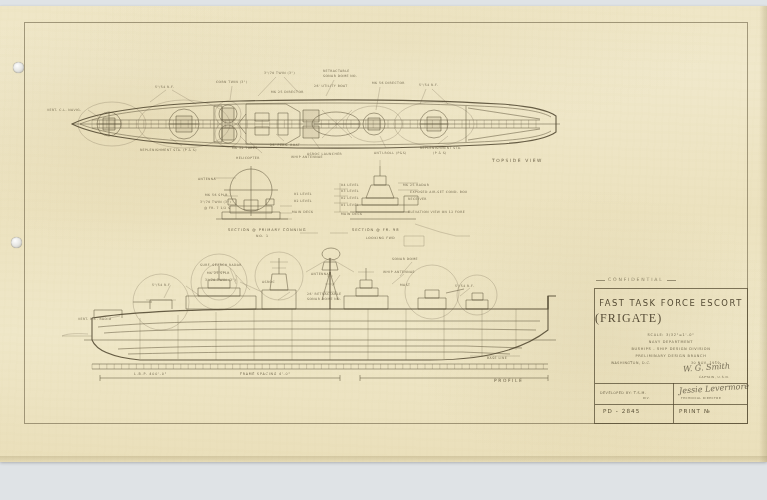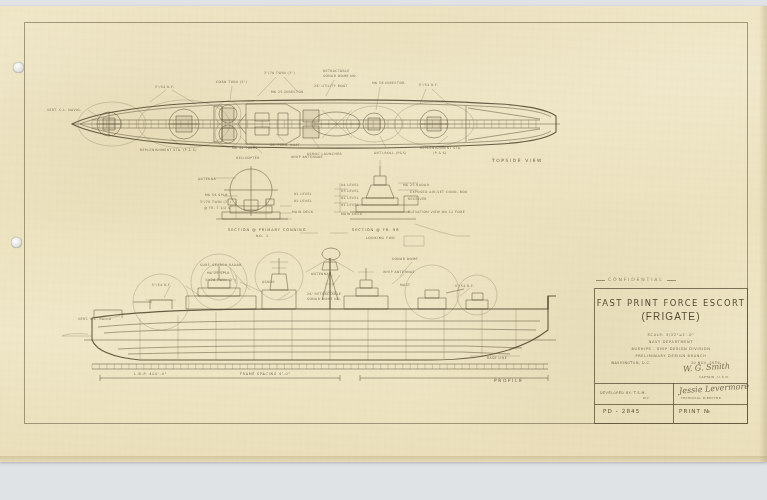--- a/index.html
+++ b/index.html
@@ -58,22 +58,22 @@
   #titleblock{position:absolute;left:594px;top:288px;width:152px;height:134px;
     border:1px solid rgba(80,70,46,.72);}
   #tb-main{position:absolute;left:0;top:0;right:0;height:94px;border-bottom:1px solid rgba(80,70,46,.72);}
   #tb-r2{position:absolute;left:0;top:94px;right:0;height:21px;border-bottom:1px solid rgba(80,70,46,.72);}
   #tb-r3{position:absolute;left:0;top:115px;right:0;bottom:0;}
   .tb-split{position:absolute;top:0;bottom:0;width:1px;background:rgba(80,70,46,.72);left:78px;}
 
   #tb-title{position:absolute;left:0;right:0;top:9px;text-align:center;
     font-family:"DejaVu Sans",sans-serif;font-size:8.4px;letter-spacing:1.5px;
     color:rgba(66,56,36,.90);}
-  #tb-sub{position:absolute;left:0;right:0;top:22px;text-align:center;
-    font-family:Liberation Sans, sans-serif;font-size:10px;letter-spacing:1.1px;
+  #tb-sub{position:absolute;left:0;right:0;top:22px;text-align:left;
+    font-family:Liberation Serif, serif;font-size:12px;letter-spacing:1.1px;
     color:rgba(66,56,36,.88);}
   .tbline{position:absolute;left:0;right:0;text-align:center;
     font-family:"DejaVu Sans",sans-serif;font-size:3.5px;letter-spacing:.7px;
     color:rgba(80,70,46,.78);}
   .tbcell{position:absolute;font-family:"DejaVu Sans",sans-serif;font-size:3.3px;
     letter-spacing:.5px;color:rgba(80,70,46,.78);white-space:nowrap;}
   .tbcell.big{font-size:5.6px;letter-spacing:1.1px;color:rgba(70,60,38,.88);}
   #classmark{position:absolute;left:608px;top:277px;
     font-family:"DejaVu Sans",sans-serif;font-size:4.6px;letter-spacing:1.8px;
     color:rgba(86,76,52,.62);}
@@ -554,21 +554,21 @@
       <path d="M110,318 L120,316"></path>
       <path d="M470,288 L460,296"></path>
       <path d="M290,292 L278,300"></path>
     </g>
   </svg>
 
   <div id="classmark">CONFIDENTIAL</div>
 
   <div id="titleblock">
     <div id="tb-main">
-      <div id="tb-title">FAST PRINT FORCE ESCORT</div>
+      <div id="tb-title">FAST TASK FORCE ESCORT</div>
       <div id="tb-sub">(FRIGATE)</div>
       <div class="tbline" style="top:44px;">SCALE:  3/32"=1'-0"</div>
       <div class="tbline" style="top:51px;">NAVY DEPARTMENT</div>
       <div class="tbline" style="top:58px;">BUSHIPS - SHIP DESIGN DIVISION</div>
       <div class="tbline" style="top:65px;">PRELIMINARY DESIGN BRANCH</div>
       <div class="tbcell" style="left:16px;top:72px;">WASHINGTON, D.C.</div>
       <div class="tbcell" style="left:96px;top:72px;">30 NOV, 1959</div>
       <div class="sig" style="left:88px;top:74px;font-size:8px;">W. G. Smith</div>
       <div class="tbcell" style="left:104px;top:86px;font-size:2.9px;">CAPTAIN, U.S.N.</div>
     </div>

